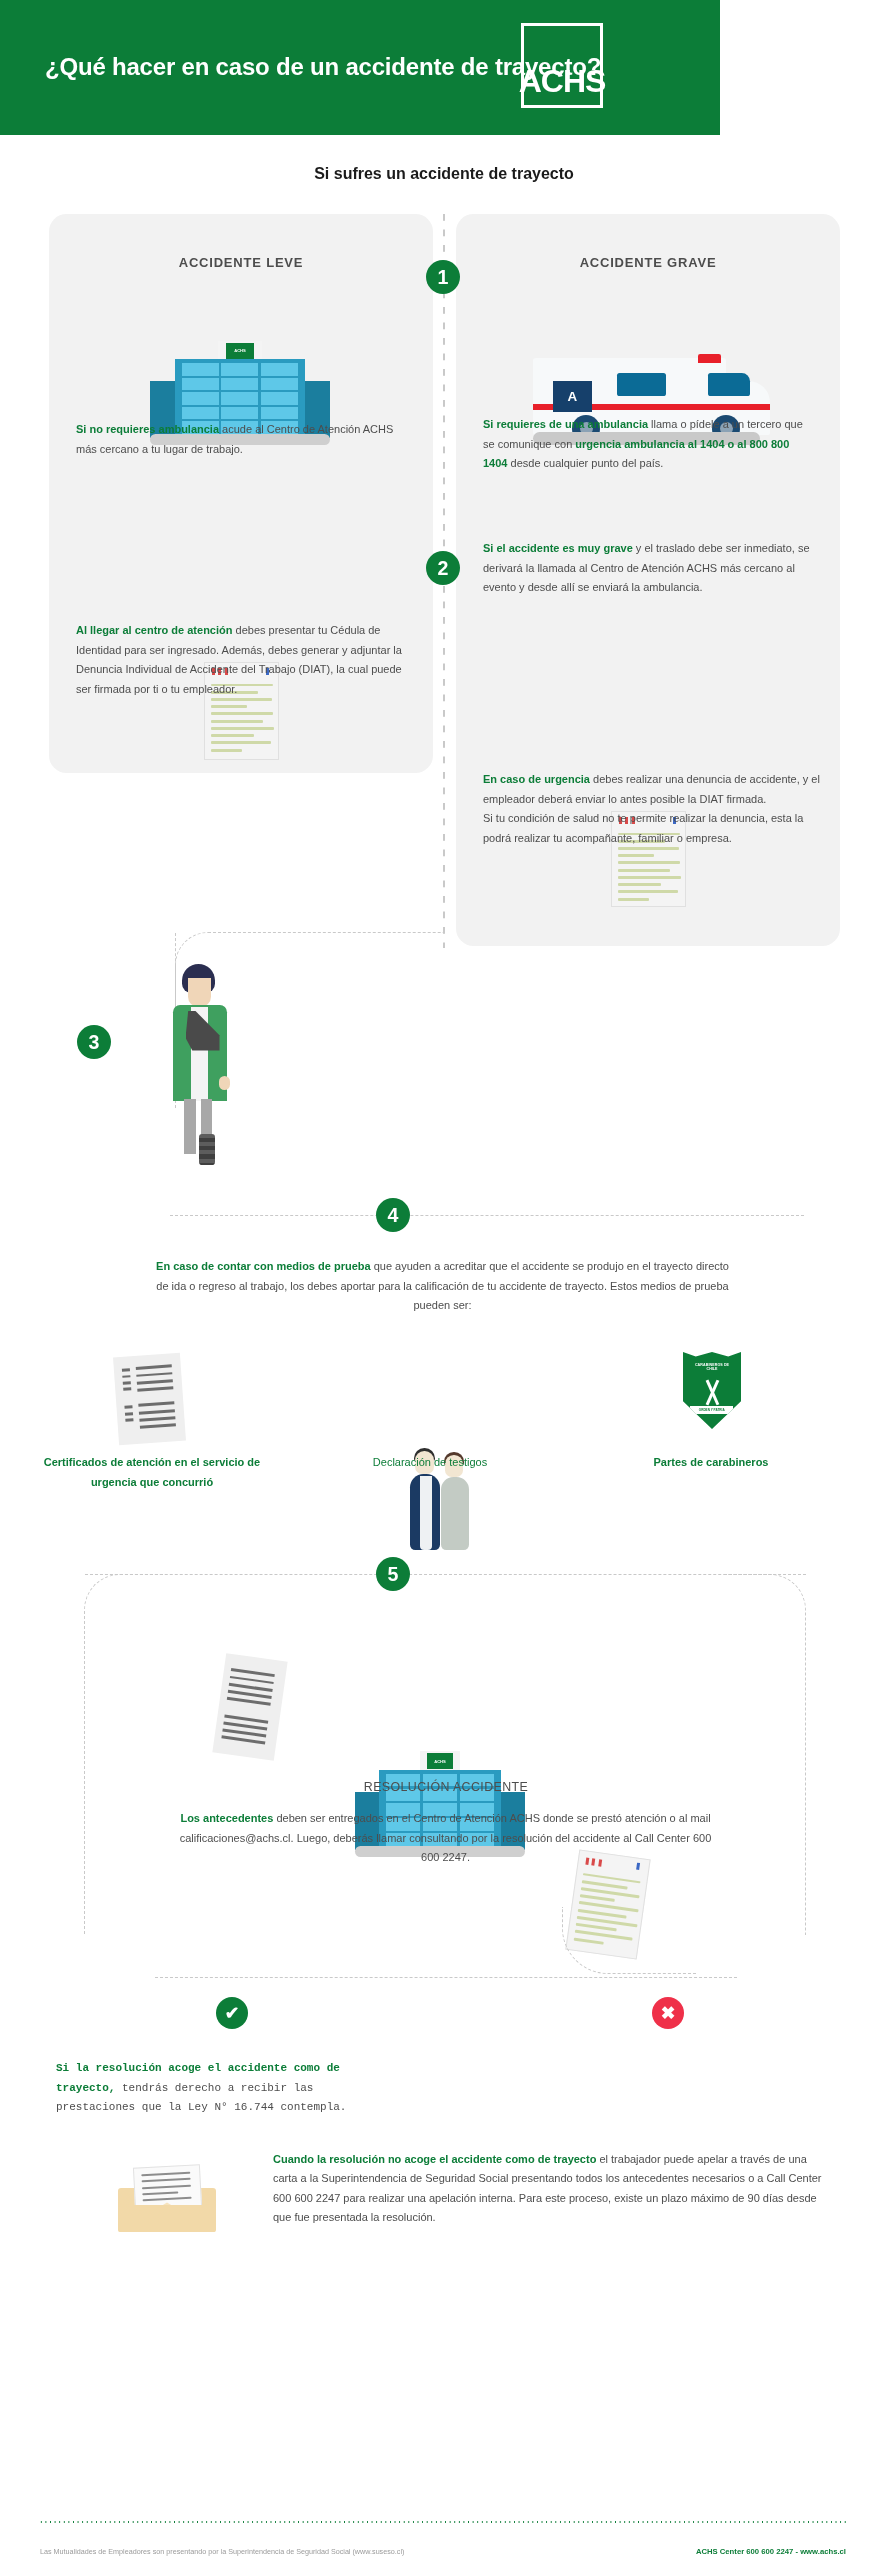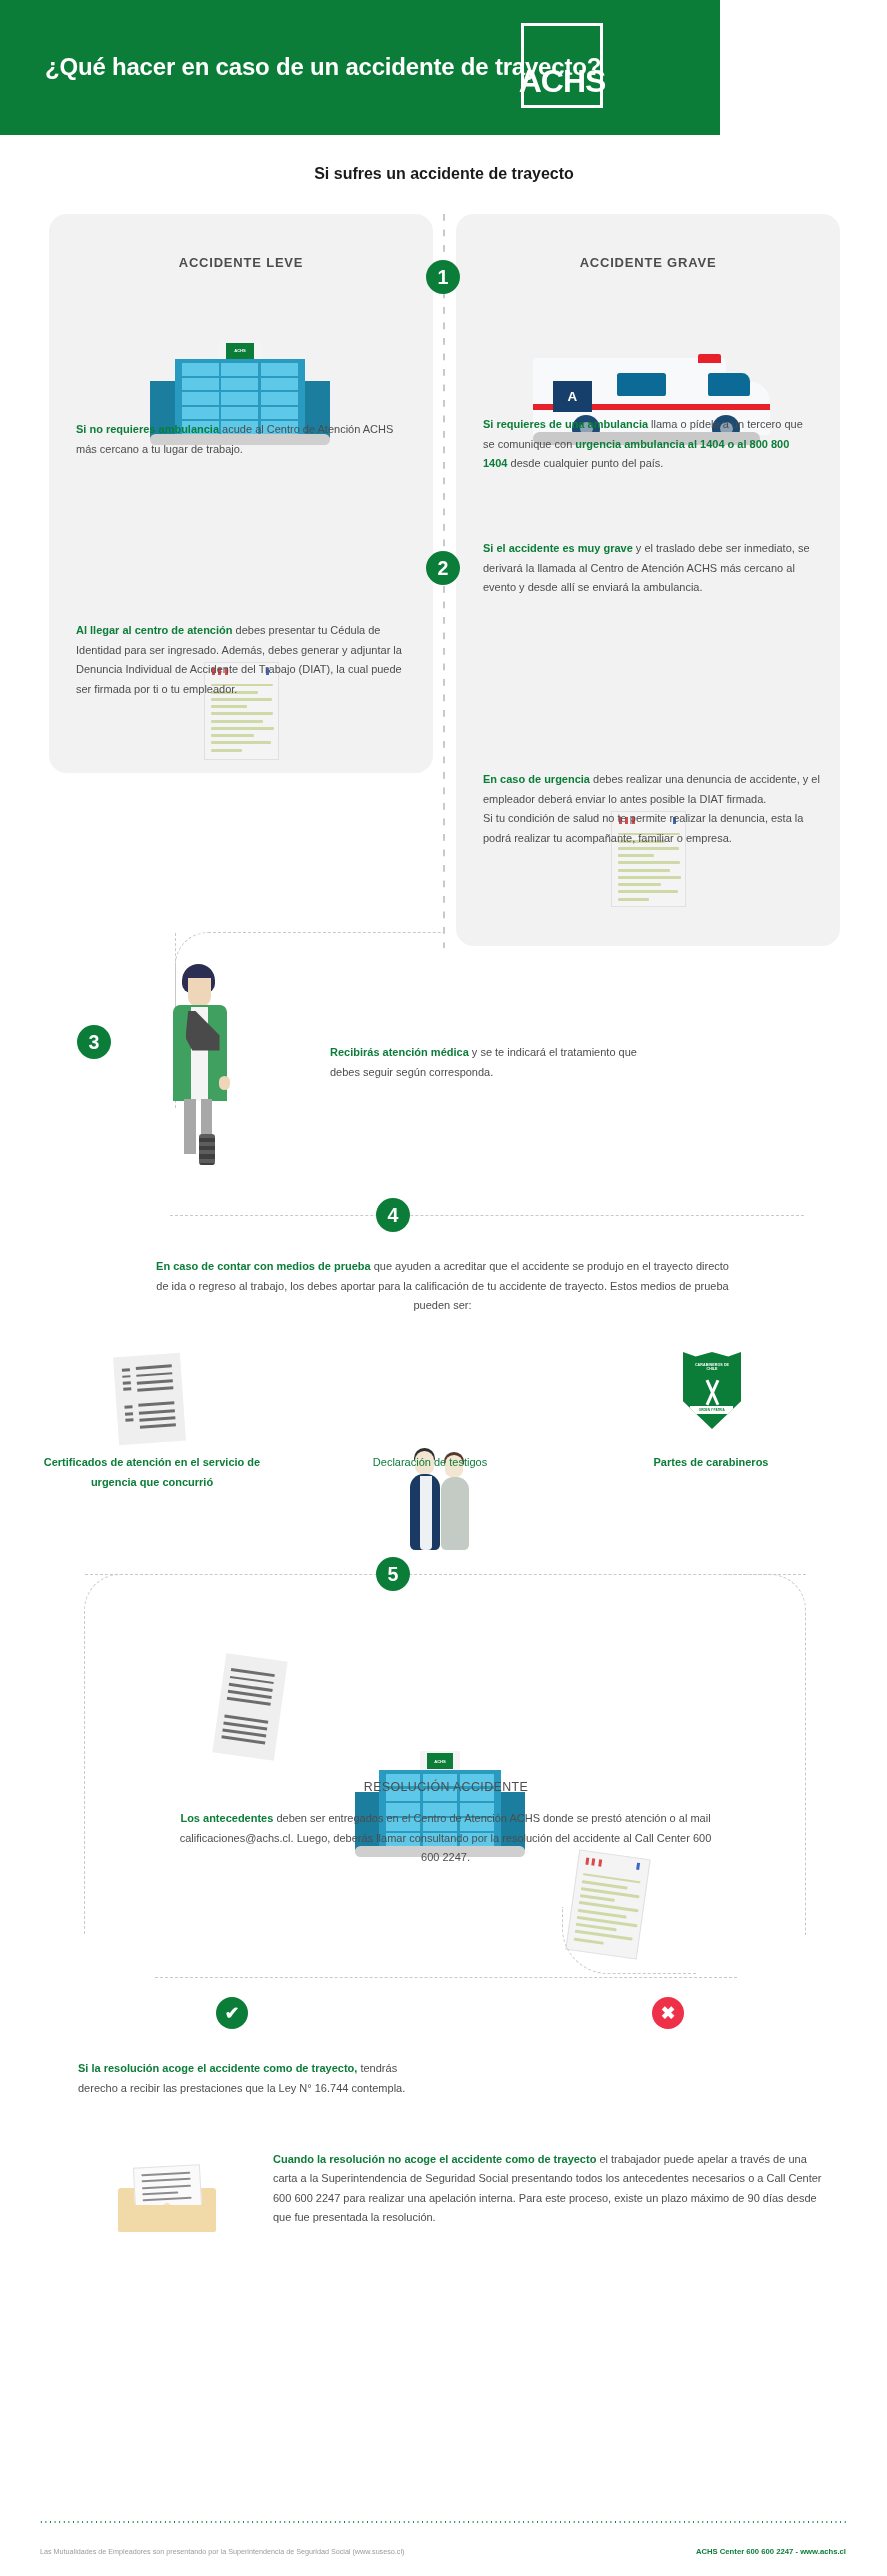--- a/index.html
+++ b/index.html
@@ -411,23 +411,20 @@
       <div class="p-face"></div>
       <div class="p-coat"></div>
       <div class="p-shirt"></div>
       <div class="p-sling"></div>
       <div class="p-hand"></div>
       <div class="p-leg-l"></div>
       <div class="p-leg-r"></div>
       <div class="p-cast"></div>
     </div>
 
-    <div class="blk-text" style="left:330px; top:95px; width:319px;">
-      <b>Recibirás atención médica</b><span> y se te indicará el tratamiento que debes seguir según corresponda.</span>
-    </div>
   </div>
 
   <div style="position:relative; height:361px;">
 
     <div class="dashpath" style="left:170px; top:30px; width:634px; border-top-width:1.5px; border-left:none; border-right:none; border-bottom:none;"></div>
     <div class="badge" style="left:376px; top:13.4px;">4</div>
 
     <div class="blk-text center-text" style="left:149px; top:72px; width:587px;">
       <b>En caso de contar con medios de prueba</b><span> que ayuden a acreditar que el accidente se produjo en el trayecto directo de ida o regreso al trabajo, los debes aportar para la calificación de tu accidente de trayecto. Estos medios de prueba pueden ser:</span>
     </div>
@@ -550,21 +547,21 @@
     </div>
 
     <div class="dashpath" style="left:155px; top:350px; width:582px; height:82px; border-width:0 0 1.5px 0; border-bottom-left-radius:0;"></div>
     <div class="dashpath" style="left:562px; top:361px; width:134px; height:67px; border-width:1.5px 1.5px 0 0; border-top-right-radius:46px; border-left:none; border-bottom:none; transform:rotate(180deg);"></div>
   </div>
 
   <div style="position:relative; height:160px;">
     <div class="res-icon res-ok" style="left:216px; top:23px;">✔</div>
     <div class="res-icon res-no" style="left:652px; top:23px;">✖</div>
 
-    <div class="blk-text" style="left:78px; top:85px; width:330px;">
+    <div class="blk-text" style="left:56px; top:85px; width:330px;font-family:Liberation Mono, monospace;">
       <b>Si la resolución acoge el accidente como de trayecto,</b><span> tendrás derecho a recibir las prestaciones que la Ley N° 16.744 contempla.</span>
     </div>
 
   </div>
 
   <div style="position:relative; height:155px;">
     <div class="ill env" style="left:118px; top:36px;">
       <div class="env-back"></div>
       <div class="env-paper">
         <i style="top:6.2px; width:49px;"></i>

